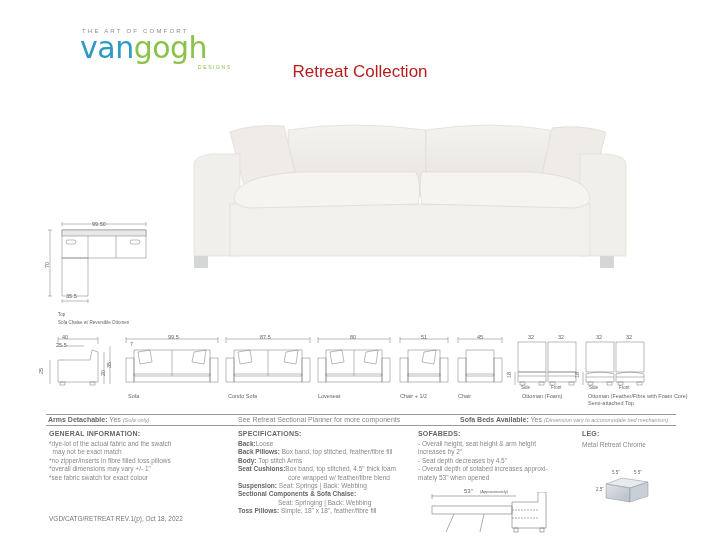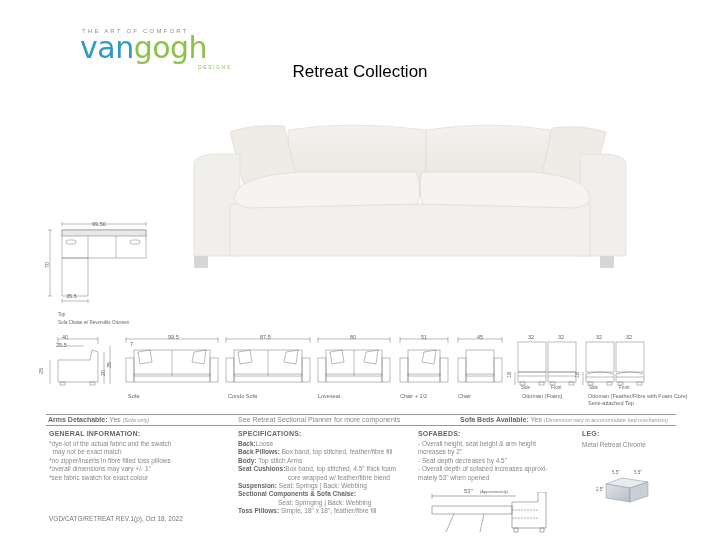--- a/index.html
+++ b/index.html
@@ -6,21 +6,21 @@
   html, body { width: 720px; height: 556px; background: #ffffff; overflow: hidden; }
   body { position: relative; font-family: "Liberation Sans", sans-serif; color: #555; }
 
   .logo { position: absolute; left: 80px; top: 28px; width: 160px; height: 50px; }
   .logo .tagline { position: absolute; left: 2px; top: 0; font-size: 6px; letter-spacing: 2.2px; color: #8a8f96; white-space: nowrap; }
   .logo .wordmark { position: absolute; left: 0; top: 2px; font-size: 30px; letter-spacing: -0.5px; white-space: nowrap; font-family: "DejaVu Sans", sans-serif; }
   .logo .van { color: #2e9bc4; }
   .logo .gogh { color: #8bc34a; }
   .logo .designs { position: absolute; left: 118px; top: 36px; font-size: 5px; letter-spacing: 1.6px; color: #8bc34a; }
 
-  .title { position: absolute; left: 0; width: 720px; top: 62px; text-align: center; font-size: 17px; color: #000000; }
+  .title { position: absolute; left: 0; width: 720px; top: 62px; text-align: center; font-size: 17px; color: #b91c1c; }
 
   .hero { position: absolute; left: 190px; top: 106px; width: 440px; height: 164px; }
 
   .topview { position: absolute; left: 38px; top: 222px; width: 120px; height: 82px; }
   .small-cap { position: absolute; font-size: 4.5px; color: #666; white-space: nowrap; }
 
   .draw { position: absolute; }
   .dim { position: absolute; font-size: 5.5px; color: #666; white-space: nowrap; }
   .cap { position: absolute; font-size: 5.5px; color: #666; white-space: nowrap; top: 393px; }
 

